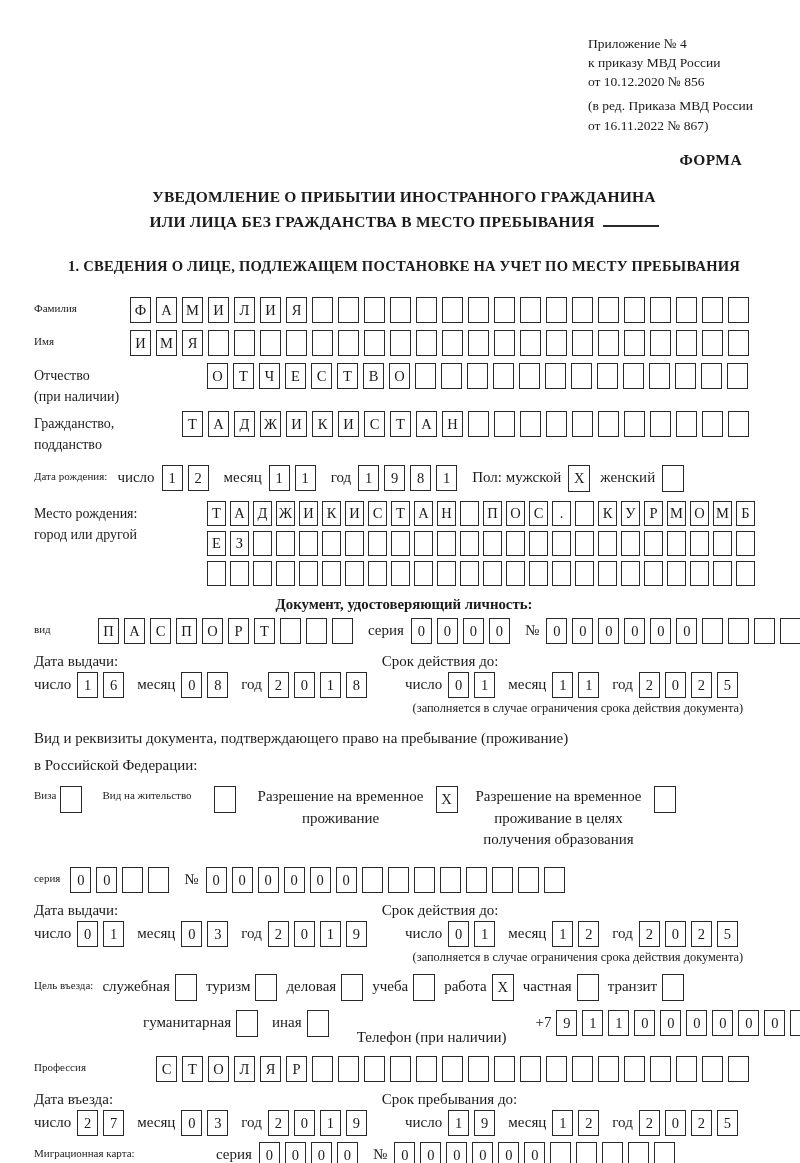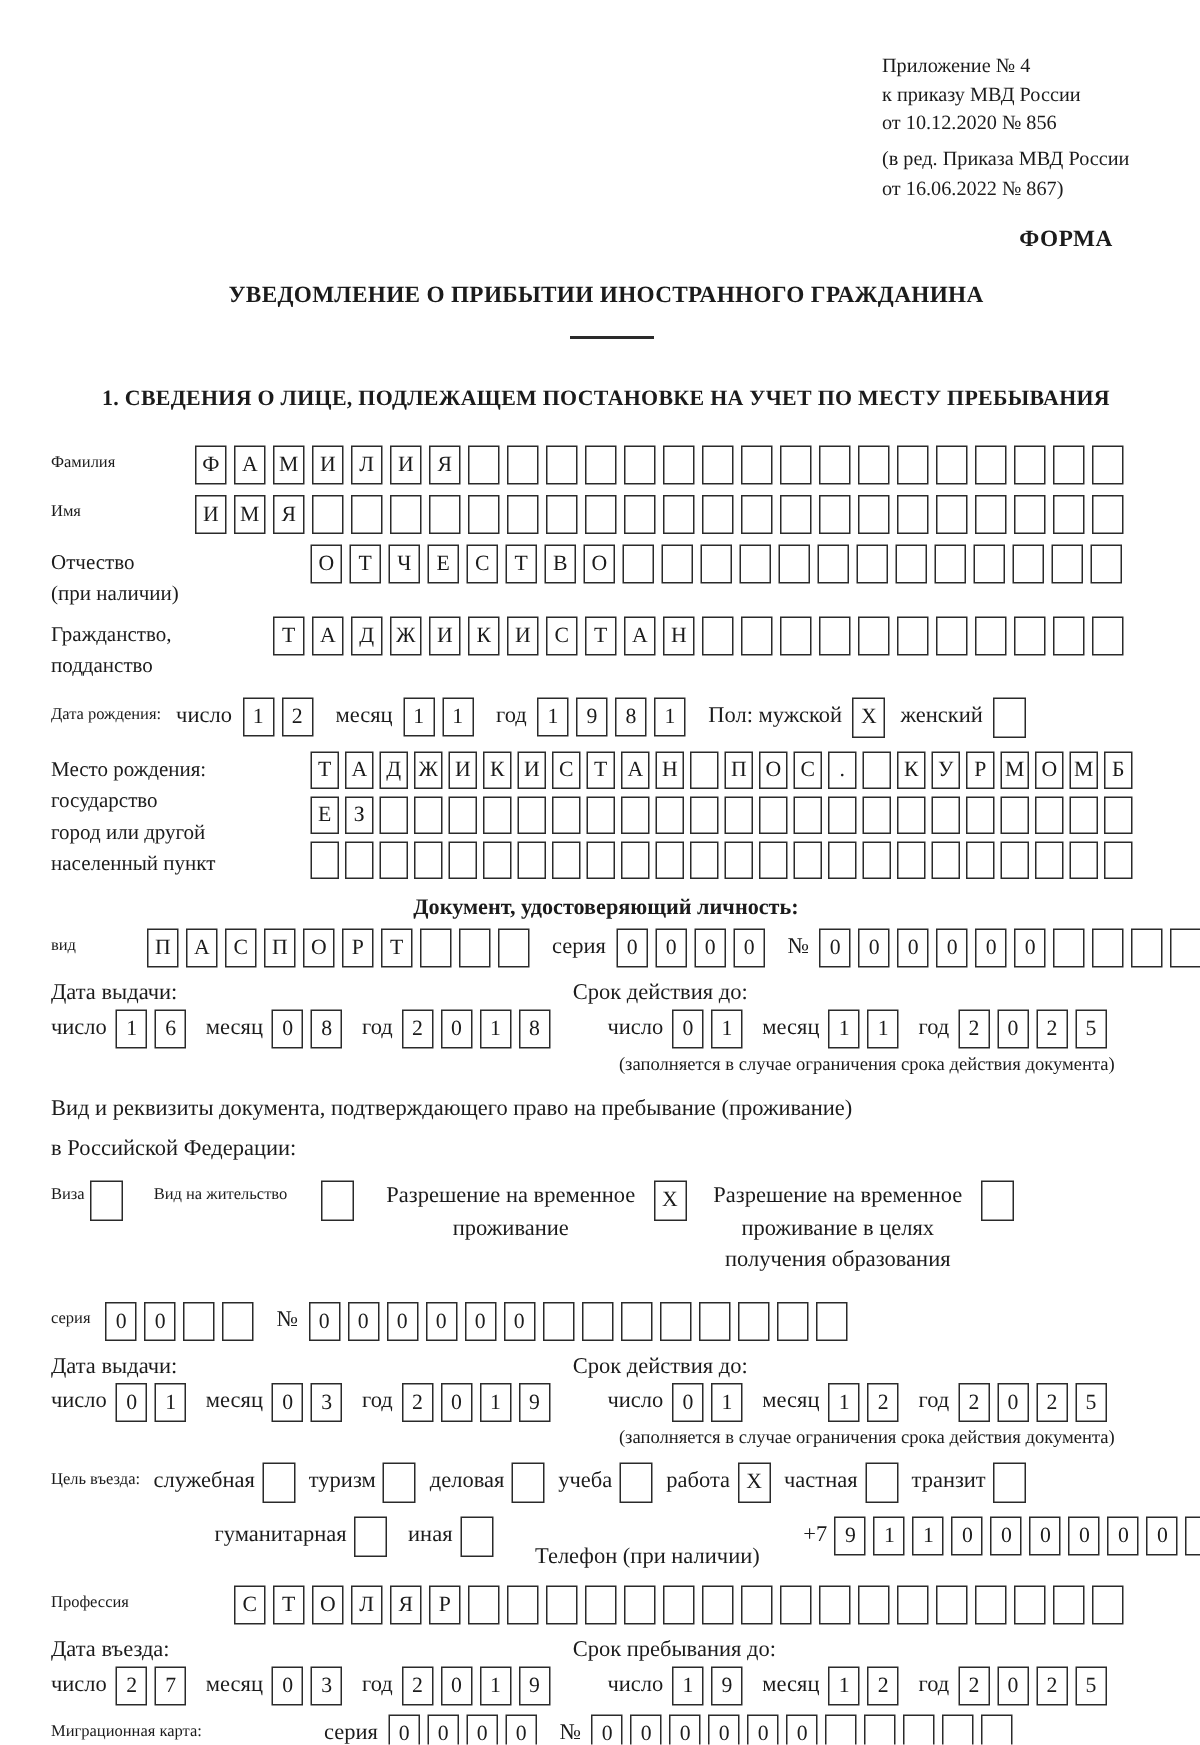--- a/index.html
+++ b/index.html
@@ -56,28 +56,28 @@
 </head>
 <body>
 
 <div class="page">
 
   <div class="anno">
     <div>Приложение № 4</div>
     <div>к приказу МВД России</div>
     <div>от 10.12.2020 № 856</div>
     <div class="gap">(в ред. Приказа МВД России</div>
-    <div>от 16.06.2022 № 867)</div>
+    <div>от 16.11.2022 № 867)</div>
   </div>
 
   <div class="forma">ФОРМА</div>
 
   <div class="title">
     <div>УВЕДОМЛЕНИЕ О ПРИБЫТИИ ИНОСТРАННОГО ГРАЖДАНИНА</div>
-    <div><span class="blank-line"></span></div>
+    <div><span>ИЛИ ЛИЦА БЕЗ ГРАЖДАНСТВА В МЕСТО ПРЕБЫВАНИЯ</span><span class="blank-line"></span></div>
   </div>
 
   <div class="sec">1. СВЕДЕНИЯ О ЛИЦЕ, ПОДЛЕЖАЩЕМ ПОСТАНОВКЕ НА УЧЕТ ПО МЕСТУ ПРЕБЫВАНИЯ</div>
 
   <div class="row" style="margin-top:22px;">
     <div class="lbl w96">Фамилия</div>
     <div class="cells">
         <span class="cell">Ф</span>
         <span class="cell">А</span>
         <span class="cell">М</span>
@@ -221,23 +221,21 @@
       </div>
     <span class="w">женский</span>
     <div class="cells cb">
         <span class="cell"></span>
       </div>
   </div>
 
   <div class="row" style="margin-top:9px;">
     <div class="lblcol w173">
       <div>Место рождения:</div>
-      <div>государство</div>
       <div>город или другой</div>
-      <div>населенный пункт</div>
     </div>
     <div class="stack">
       <div class="cells sm">
           <span class="cell">Т</span>
           <span class="cell">А</span>
           <span class="cell">Д</span>
           <span class="cell">Ж</span>
           <span class="cell">И</span>
           <span class="cell">К</span>
           <span class="cell">И</span>

